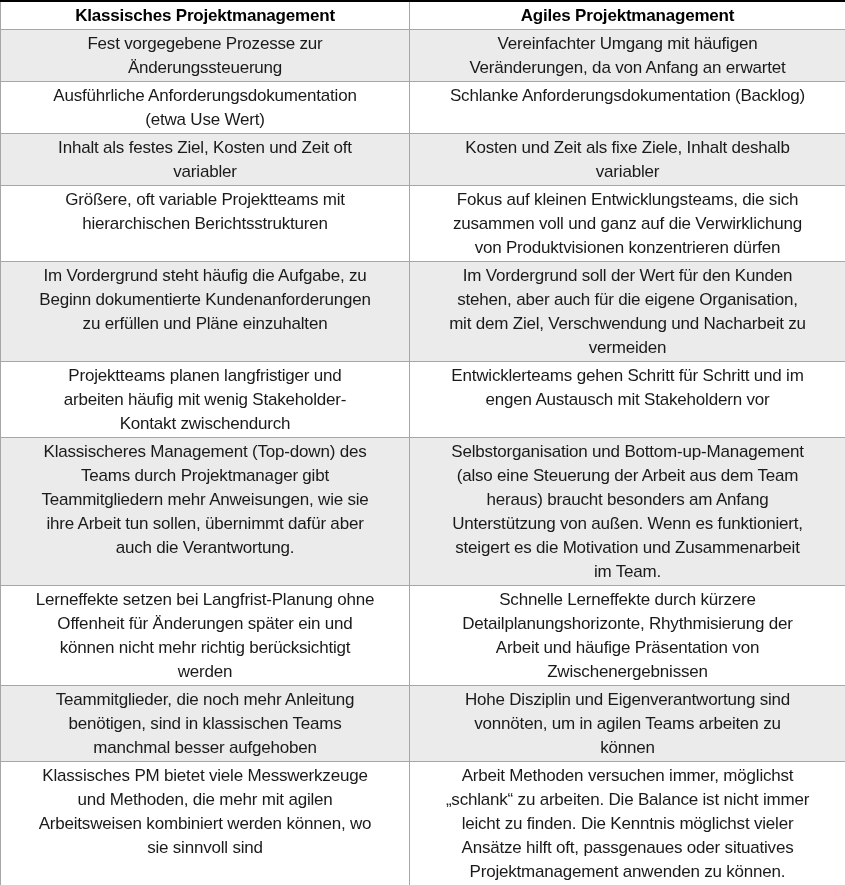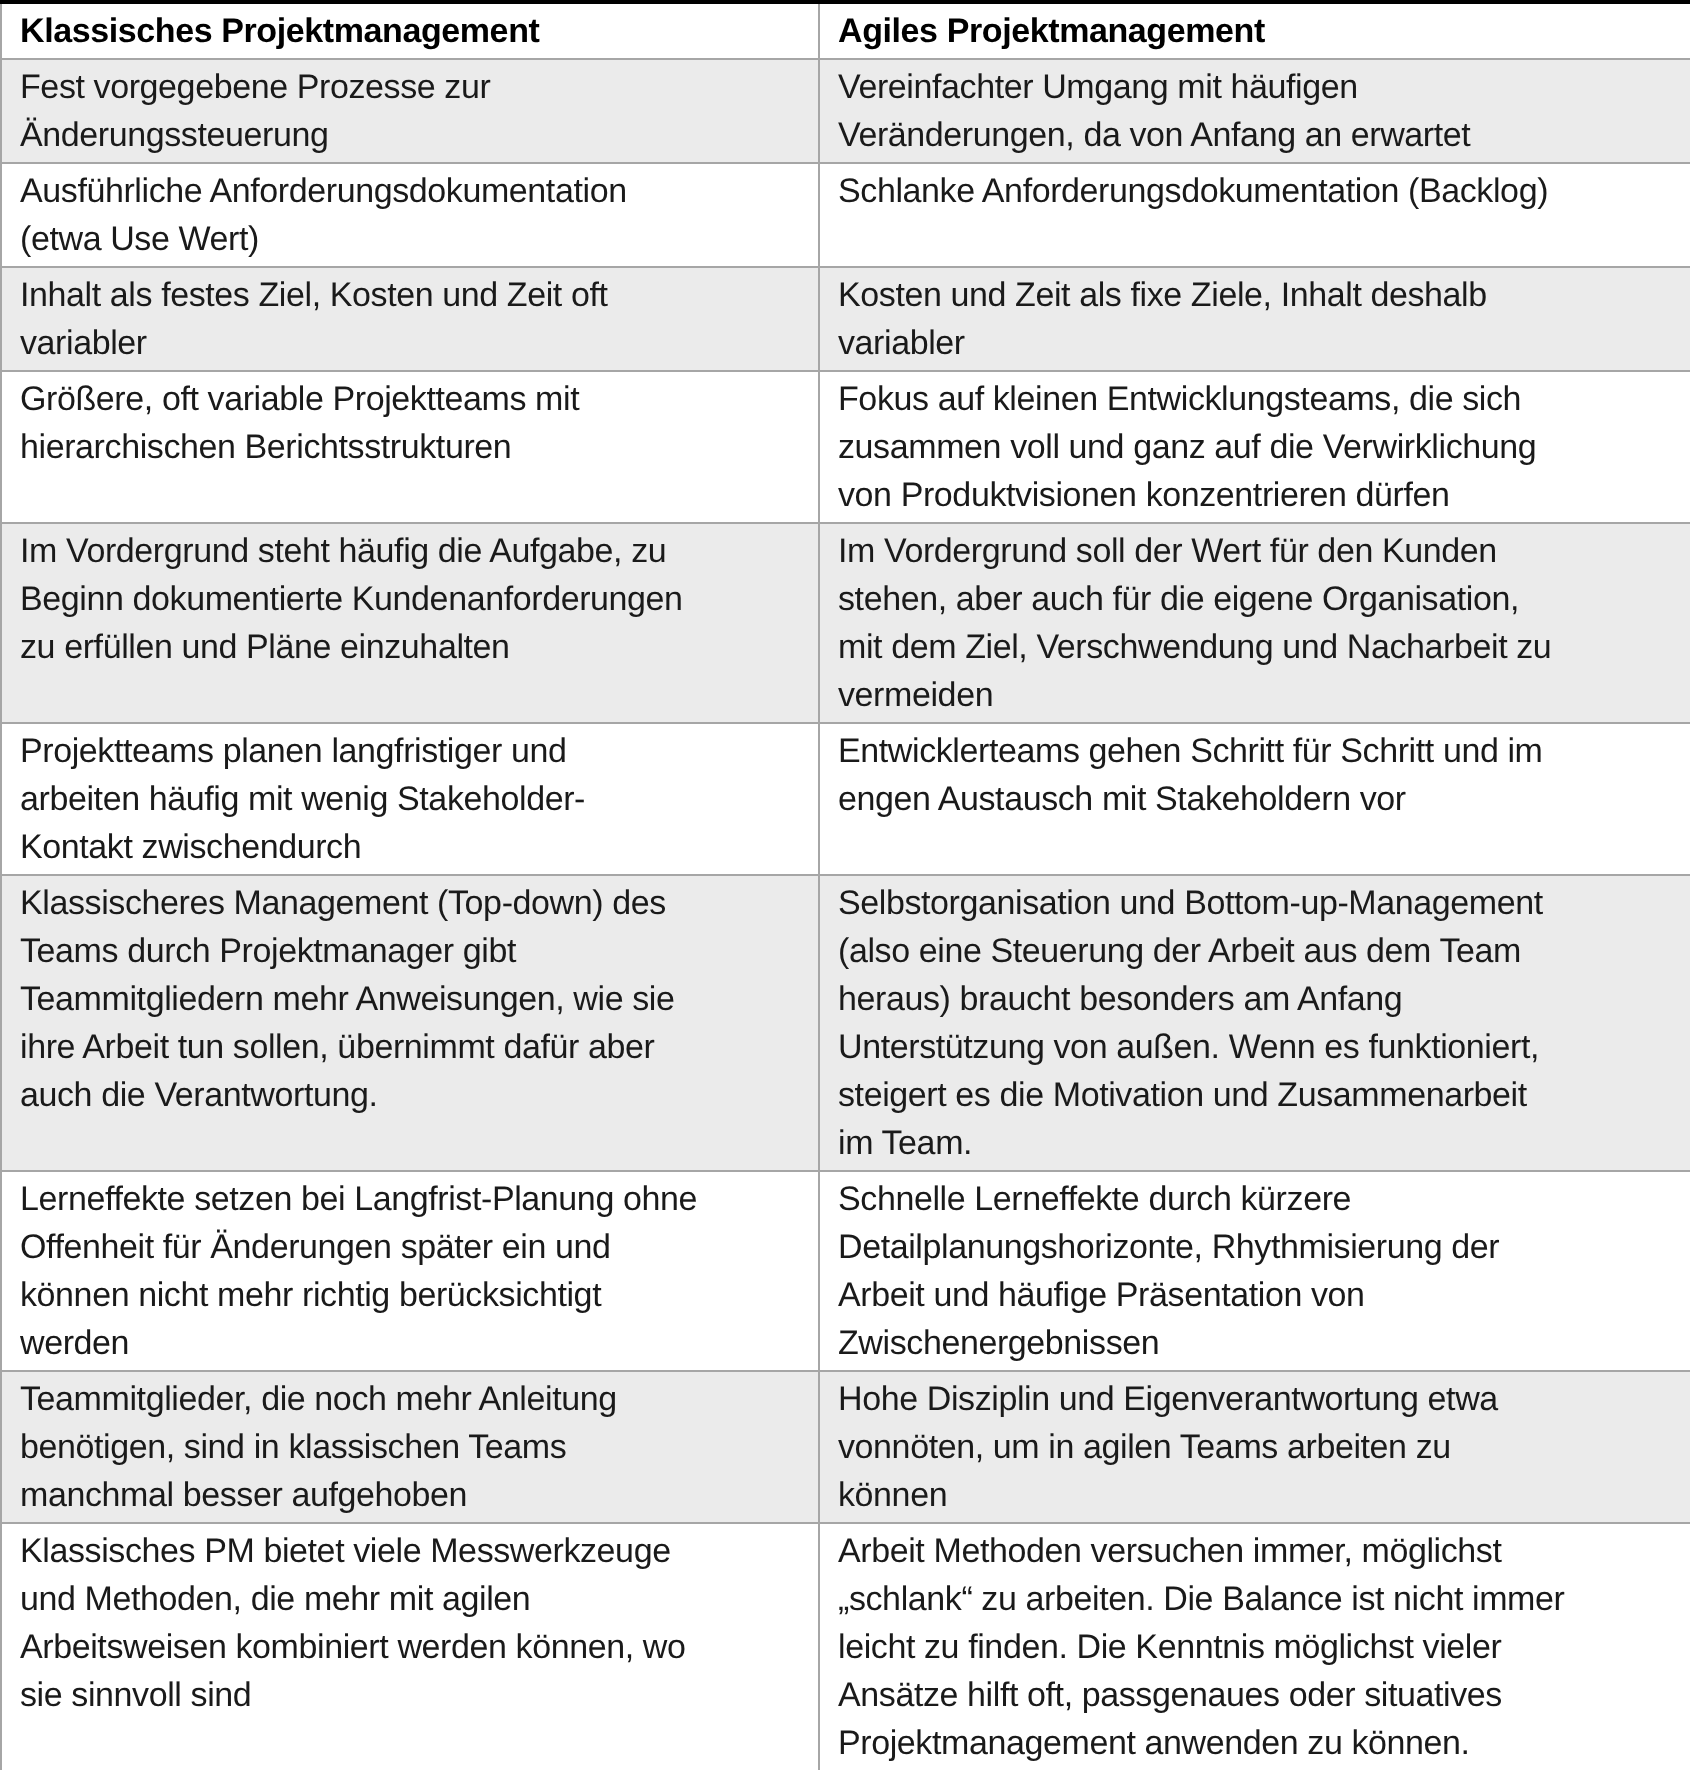--- a/index.html
+++ b/index.html
@@ -15,21 +15,21 @@
   table.comparison {
     width: 845px;
     border-collapse: collapse;
     table-layout: fixed;
     background: #ffffff;
   }
   table.comparison col.col-left  { width: 409px; }
   table.comparison col.col-right { width: 436px; }
   th, td {
     vertical-align: top;
-    text-align: left;
+    text-align: center;
     padding: 2px 9px 1px 9px;
     font-size: 17px;
     line-height: 24px;
     letter-spacing: -0.2px;
     border: 1px solid #a6a6a6;
     white-space: pre-line;
     overflow: hidden;
   }
   thead th {
     border-top: 2.5px solid #000000;
@@ -120,21 +120,21 @@
 werden</td>
       <td>Schnelle Lerneffekte durch kürzere
 Detailplanungshorizonte, Rhythmisierung der
 Arbeit und häufige Präsentation von
 Zwischenergebnissen</td>
     </tr>
     <tr>
       <td>Teammitglieder, die noch mehr Anleitung
 benötigen, sind in klassischen Teams
 manchmal besser aufgehoben</td>
-      <td>Hohe Disziplin und Eigenverantwortung etwa
+      <td>Hohe Disziplin und Eigenverantwortung sind
 vonnöten, um in agilen Teams arbeiten zu
 können</td>
     </tr>
     <tr>
       <td>Klassisches PM bietet viele Messwerkzeuge
 und Methoden, die mehr mit agilen
 Arbeitsweisen kombiniert werden können, wo
 sie sinnvoll sind</td>
       <td>Arbeit Methoden versuchen immer, möglichst
 „schlank“ zu arbeiten. Die Balance ist nicht immer

